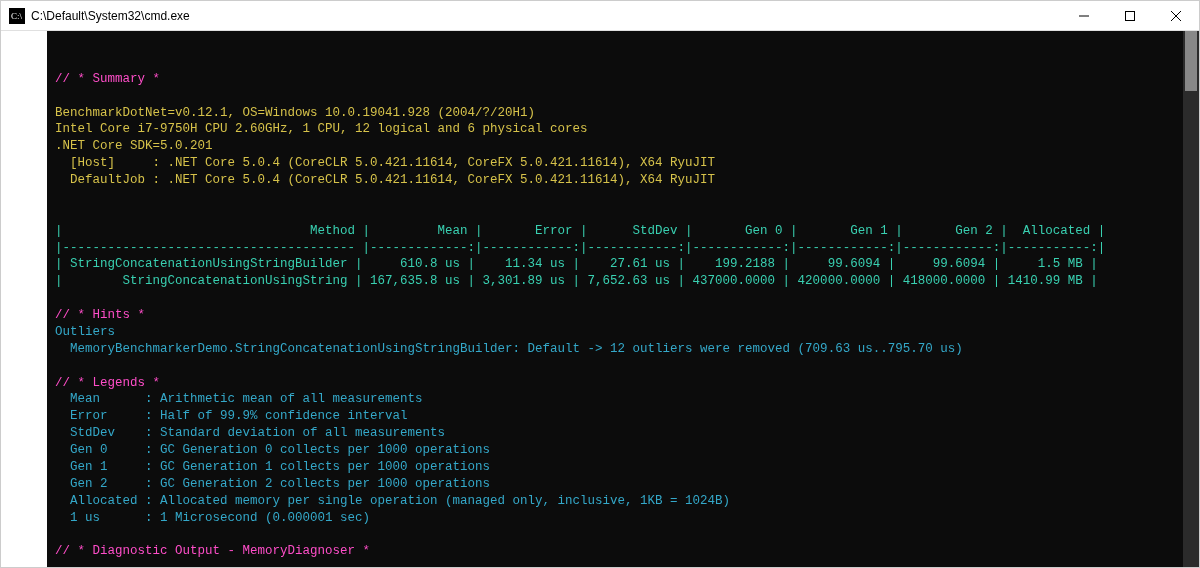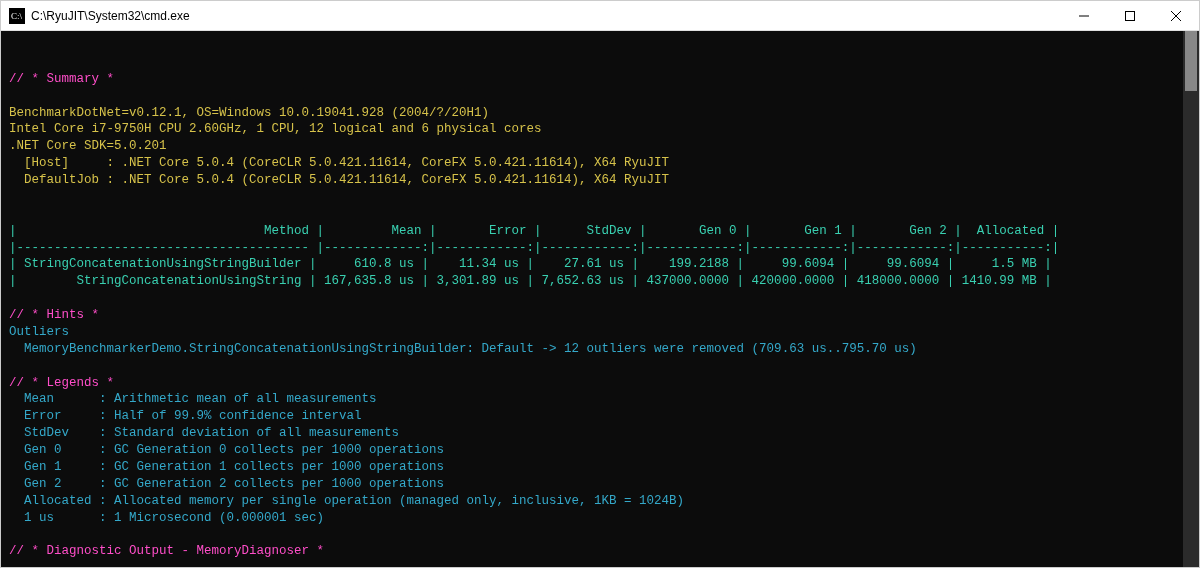--- a/index.html
+++ b/index.html
@@ -56,20 +56,21 @@
   .terminal {
     flex: 1;
     background: #0c0c0c;
     color: #ccc;
     padding: 6px 8px;
     white-space: pre;
     line-height: 1.35;
     font-size: 12.5px;
     overflow: hidden;
     position: relative;
+    margin-left: 46px;
   }
   .scrollbar {
     position: absolute;
     right: 0; top: 0;
     width: 16px;
     height: 100%;
     background: #2b2b2b;
   }
   .scrollthumb {
     position: absolute;
@@ -88,21 +89,21 @@
 <body>
 
 <div class="window">
   <div class="titlebar">
     <span class="titlebar-icon">
       <svg width="16" height="16" viewBox="0 0 16 16">
         <rect x="0" y="0" width="16" height="16" fill="#000"></rect>
         <text x="2" y="11" font-size="9" fill="#fff" font-family="Consolas">C:\</text>
       </svg>
     </span>
-    <span class="title-text">C:\RyuJIT\System32\cmd.exe</span>
+    <span class="title-text">C:\Default\System32\cmd.exe</span>
     <span class="title-spacer"></span>
     <div class="win-controls">
       <div class="win-btn">
         <svg width="10" height="10" viewBox="0 0 10 10">
             <line x1="0" y1="5" x2="10" y2="5" stroke="#000" stroke-width="1"></line>
           </svg>
       </div>
       <div class="win-btn">
         <svg width="10" height="10" viewBox="0 0 10 10">
             <rect x="0.5" y="0.5" width="9" height="9" fill="none" stroke="#000" stroke-width="1"></rect>

